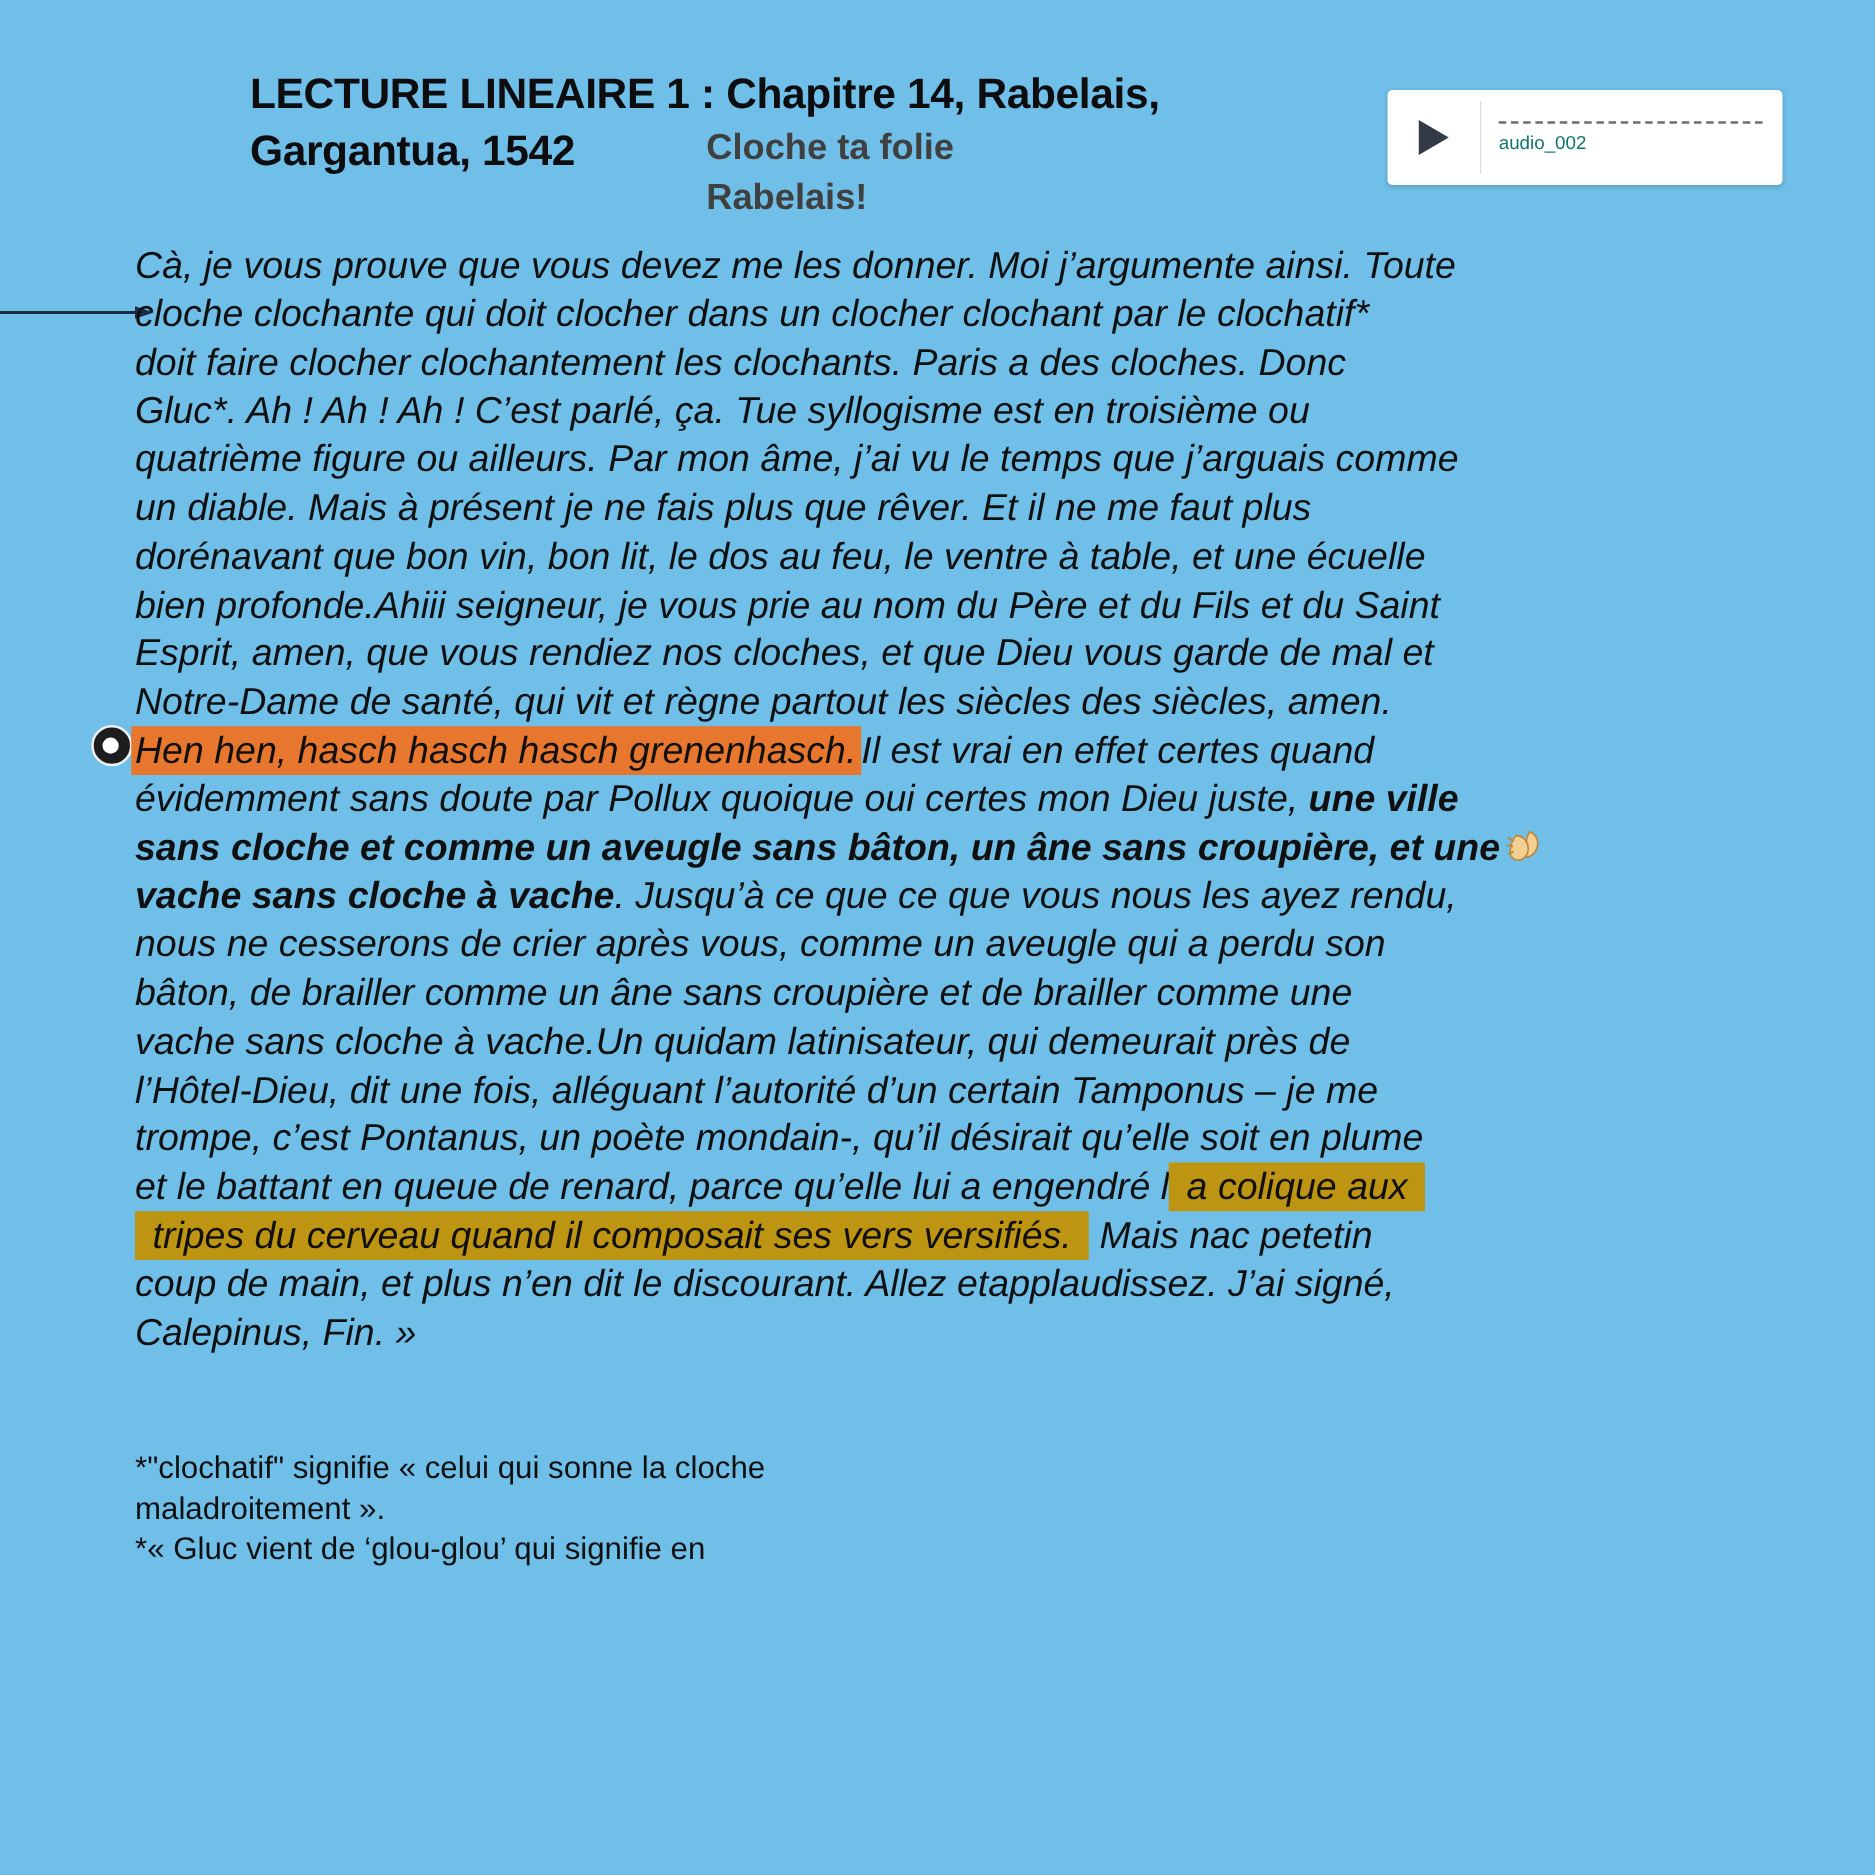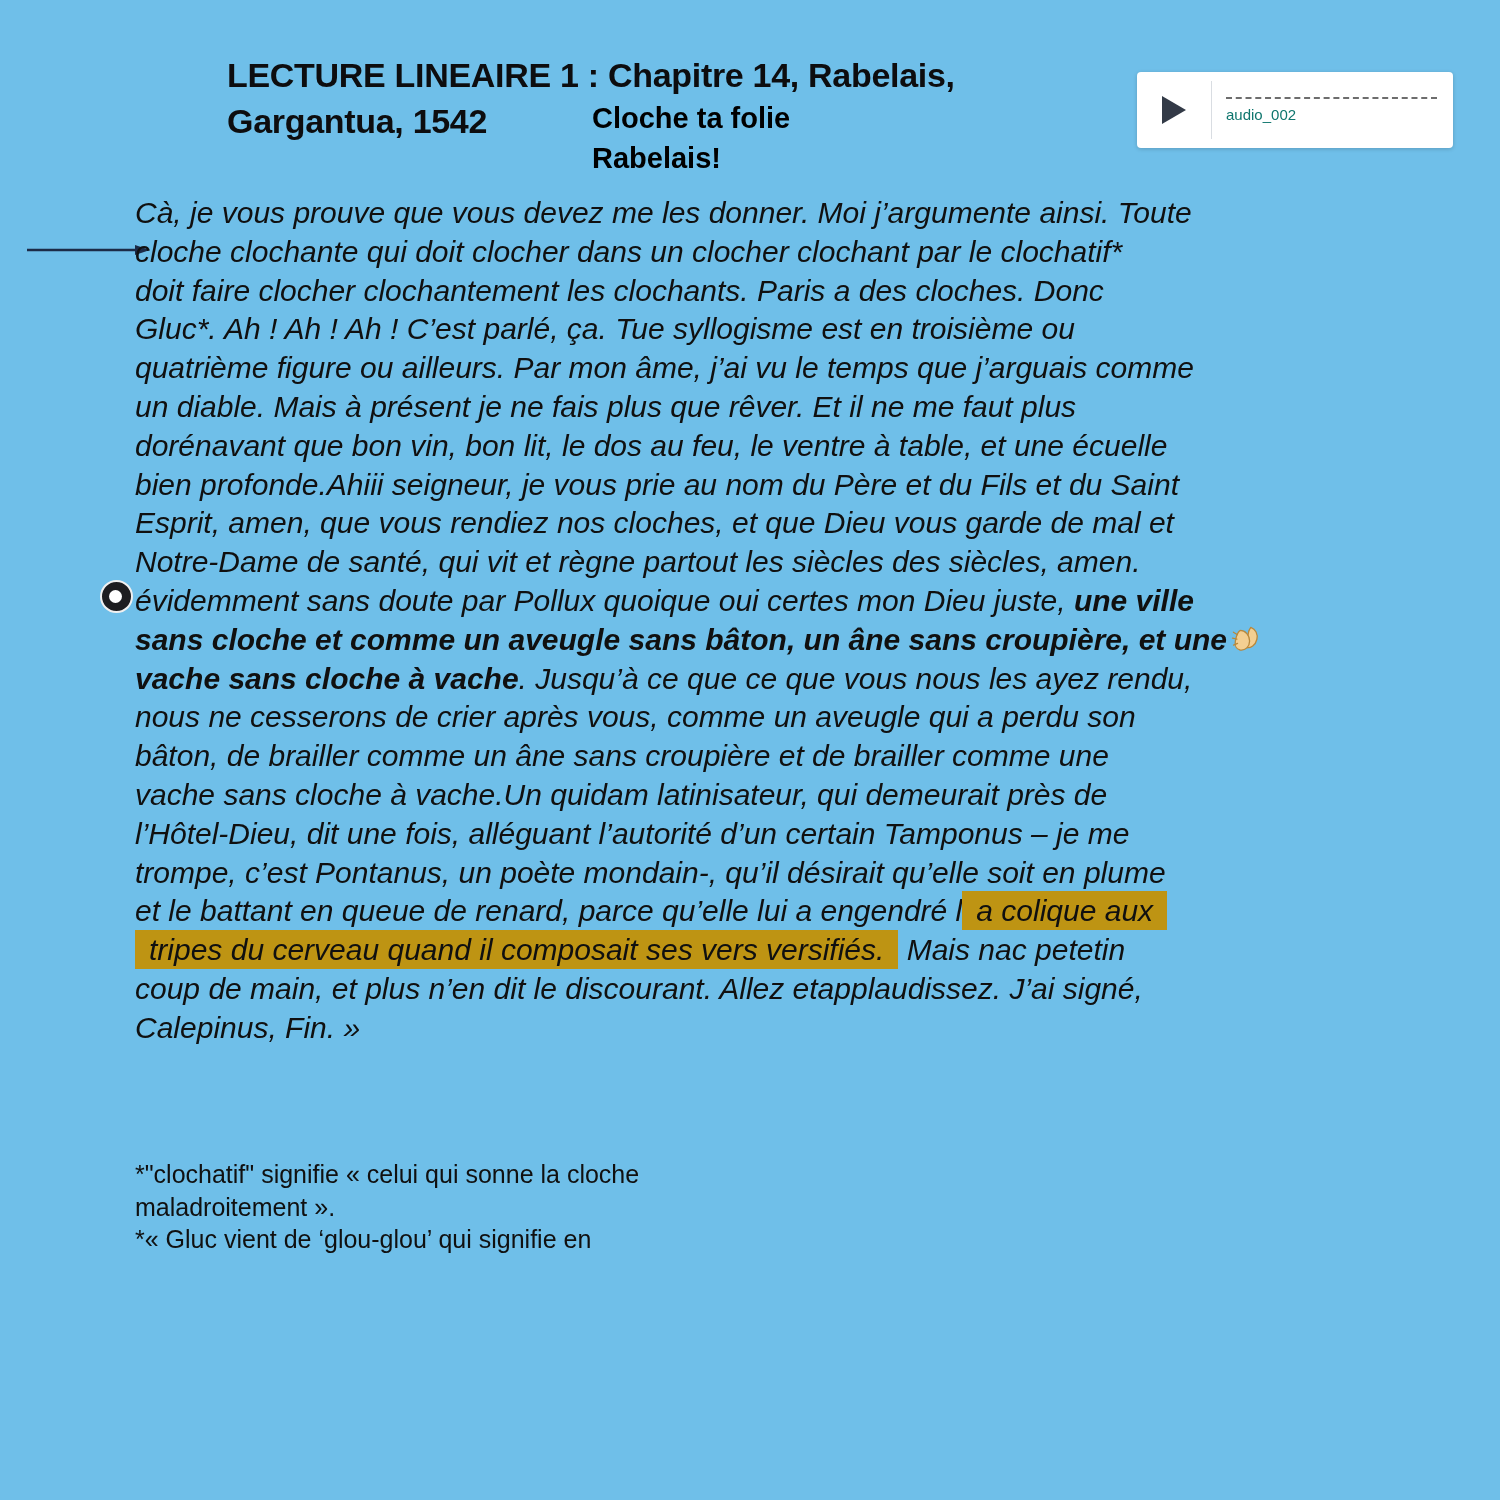--- a/index.html
+++ b/index.html
@@ -8,37 +8,37 @@
   }
   body {
     width: 1500px;
     height: 1500px;
     position: relative;
     overflow: hidden;
     background: var(--bg, #6fbfe9);
     font-family: "Liberation Sans", sans-serif;
     color: var(--text, #101010);
   }
-  .page { position: absolute; inset: 0; margin-left: 27px; }
+  .page { position: absolute; inset: 0; }
 
   
   .title {
     position: absolute;
     left: 200px; top: 52px;
     font-size: 34px; line-height: 46px;
     font-weight: 700;
     letter-spacing: -0.3px;
     color: #0d0d0f;
   }
   .subtitle {
     position: absolute;
     left: 565px; top: 98px;
     font-size: 29px; line-height: 40px;
     font-weight: 700;
-    color: #000000;
+    color: #404040;
   }
 
   
   .audio-player {
     position: absolute;
     left: 1110px; top: 72px;
     width: 316px; height: 76px;
     background: #ffffff;
     border-radius: 4px;
     box-shadow: 0 1px 4px rgba(0,0,0,0.18);
@@ -169,20 +169,21 @@
       <div class="line"><span class="seg-n">Cà, je vous prouve que vous devez me les donner. Moi j’argumente ainsi. Toute</span></div>
       <div class="line"><span class="seg-n">cloche clochante qui doit clocher dans un clocher clochant par le clochatif*</span></div>
       <div class="line"><span class="seg-n">doit faire clocher clochantement les clochants. Paris a des cloches. Donc</span></div>
       <div class="line"><span class="seg-n">Gluc*. Ah ! Ah ! Ah ! C’est parlé, ça. Tue syllogisme est en troisième ou</span></div>
       <div class="line"><span class="seg-n">quatrième figure ou ailleurs. Par mon âme, j’ai vu le temps que j’arguais comme</span></div>
       <div class="line"><span class="seg-n">un diable. Mais à présent je ne fais plus que rêver. Et il ne me faut plus</span></div>
       <div class="line"><span class="seg-n">dorénavant que bon vin, bon lit, le dos au feu, le ventre à table, et une écuelle</span></div>
       <div class="line"><span class="seg-n">bien profonde.Ahiii seigneur, je vous prie au nom du Père et du Fils et du Saint</span></div>
       <div class="line"><span class="seg-n">Esprit, amen, que vous rendiez nos cloches, et que Dieu vous garde de mal et</span></div>
       <div class="line"><span class="seg-n">Notre-Dame de santé, qui vit et règne partout les siècles des siècles, amen.</span></div>
+      <div class="line"><span class="seg-ho">Hen hen, hasch hasch hasch grenenhasch.</span><span class="seg-n">Il est vrai en effet certes quand</span></div>
       <div class="line"><span class="seg-n">évidemment sans doute par Pollux quoique oui certes mon Dieu juste, </span><span class="seg-b">une ville</span></div>
       <div class="line"><span class="seg-b">sans cloche et comme un aveugle sans bâton, un âne sans croupière, et une</span><span class="seg-e"><svg width="31" height="31" viewBox="0 0 36 36">
             <g fill="#f3cf92" stroke="#b9883b" stroke-width="1.5" stroke-linejoin="round" stroke-linecap="round">
               <path d="M23 4 C28.5 6 31.5 11.5 30 18 C28.5 24.5 23 28.5 17.5 27.3 C17.5 27.3 21 22 20 15.8 C19 9.6 23 4 23 4 Z"></path>
               <path d="M10.5 7.5 C16.8 7.5 21.6 13 21.6 19.8 C21.6 26 16.8 31.2 10.5 30.2 C6.3 29.3 4.1 25.2 5 20.2 C6 14.2 7.3 9.6 10.5 7.5 Z"></path>
               <path d="M7.5 12.5 L2.8 9.5 M6.8 17.5 L1.8 16.5 M7.6 22.5 L3 24.6" fill="none"></path>
             </g>
           </svg></span></div>
       <div class="line"><span class="seg-b">vache sans cloche à vache</span><span class="seg-n">. Jusqu’à ce que ce que vous nous les ayez rendu,</span></div>
       <div class="line"><span class="seg-n">nous ne cesserons de crier après vous, comme un aveugle qui a perdu son</span></div>

